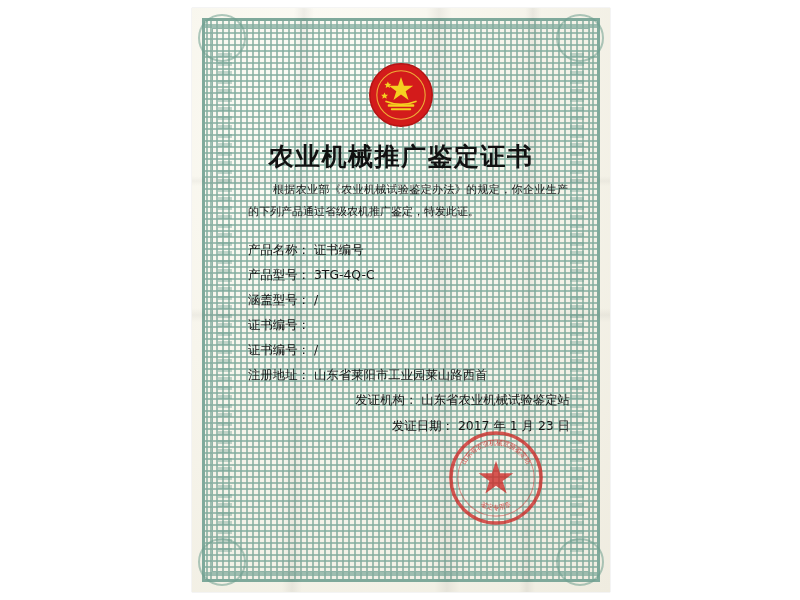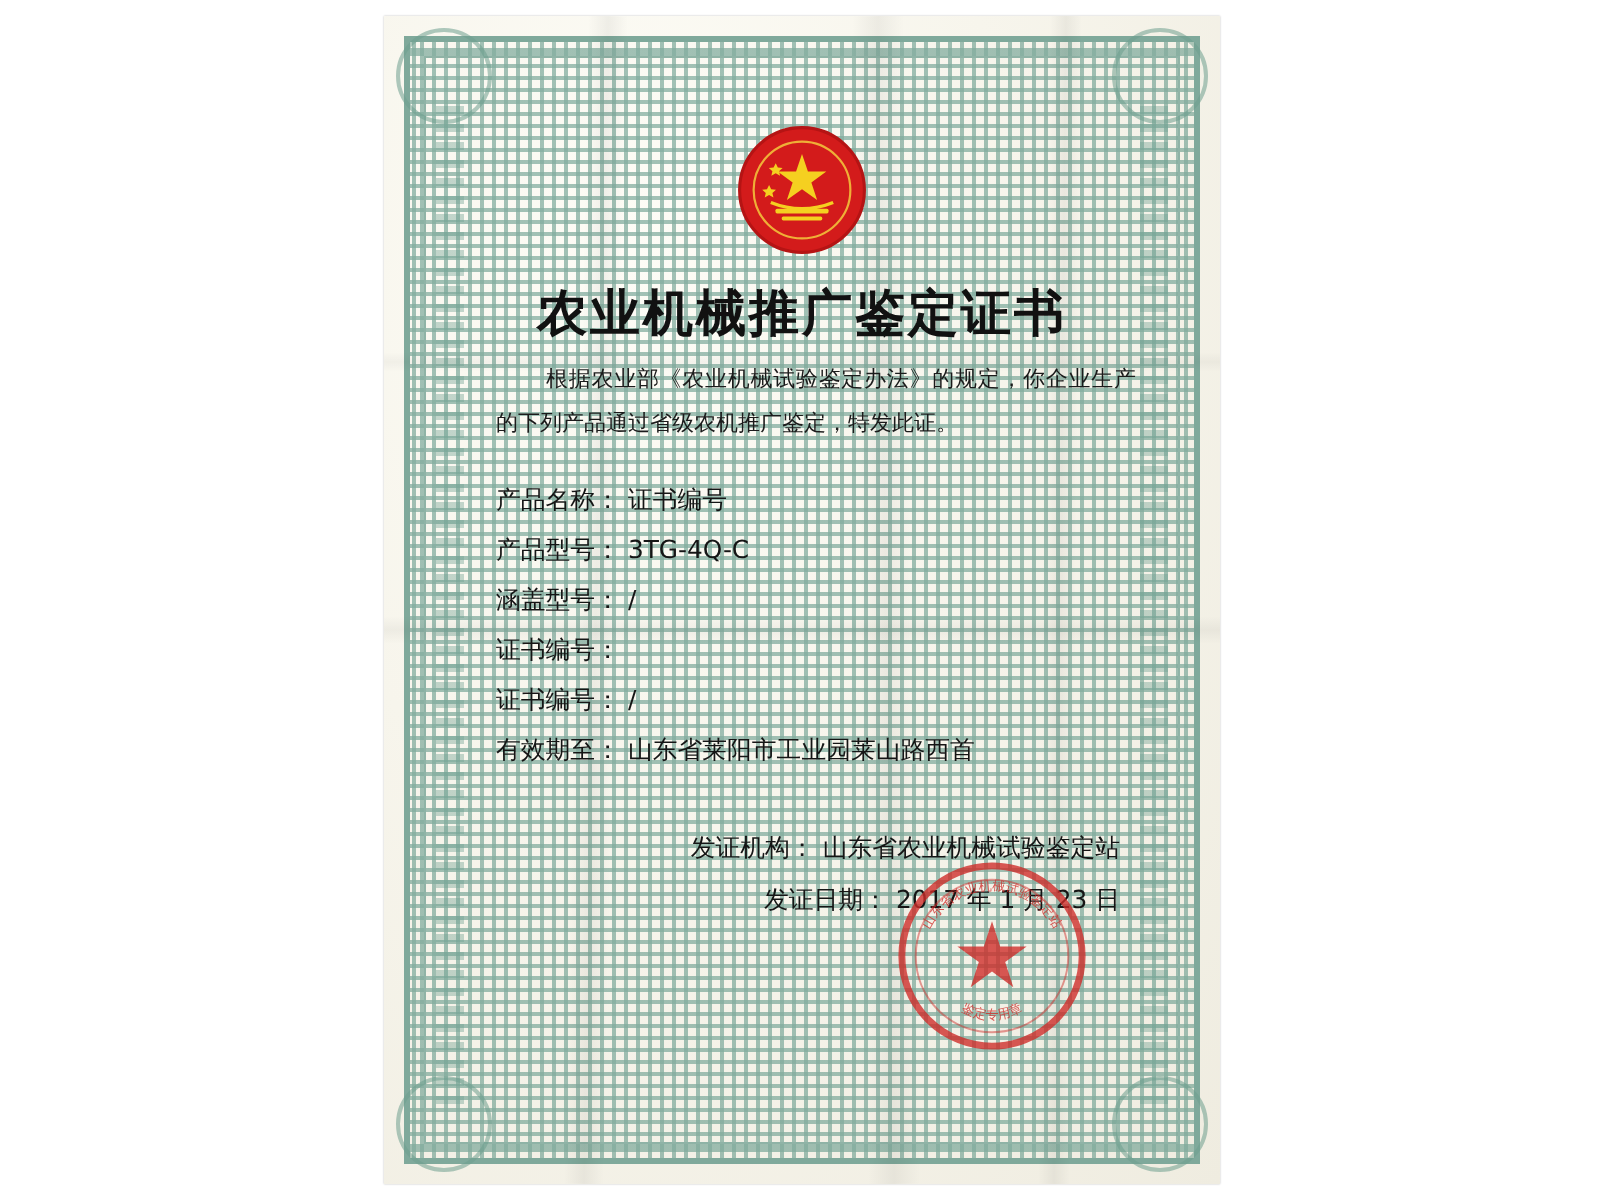--- a/index.html
+++ b/index.html
@@ -155,23 +155,22 @@
     display: flex;
     align-items: baseline;
     font-size: 12.4px;
     line-height: 25px;
     white-space: nowrap;
   }
   .field-label { color: #151515; }
   .field-value { color: #151515; margin-left: 4px; }
 
   .issuer-block {
-    margin-top: 24px;
+    margin-top: 0;
     text-align: right;
-    padding-right: 10px;
   }
   .issuer-row {
     font-size: 12.4px;
     line-height: 26px;
     white-space: nowrap;
   }
 
   
   .seal {
     position: absolute;
@@ -245,21 +244,21 @@
           <span class="field-value">/</span>
         </div>
         <div class="field-row">
           <span class="field-label">证书编号：</span>
         </div>
         <div class="field-row">
           <span class="field-label">证书编号：</span>
           <span class="field-value">/</span>
         </div>
         <div class="field-row">
-          <span class="field-label">有效期至：</span>
+          <span class="field-label">注册地址：</span>
           <span class="field-value">山东省莱阳市工业园莱山路西首</span>
         </div>
       </div>
 
       <div class="issuer-block">
         <div class="issuer-row">
           <span class="field-label">发证机构：</span><span class="field-value">山东省农业机械试验鉴定站</span>
         </div>
         <div class="issuer-row">
           <span class="field-label">发证日期：</span><span class="field-value">2017 年 1 月 23 日</span>

